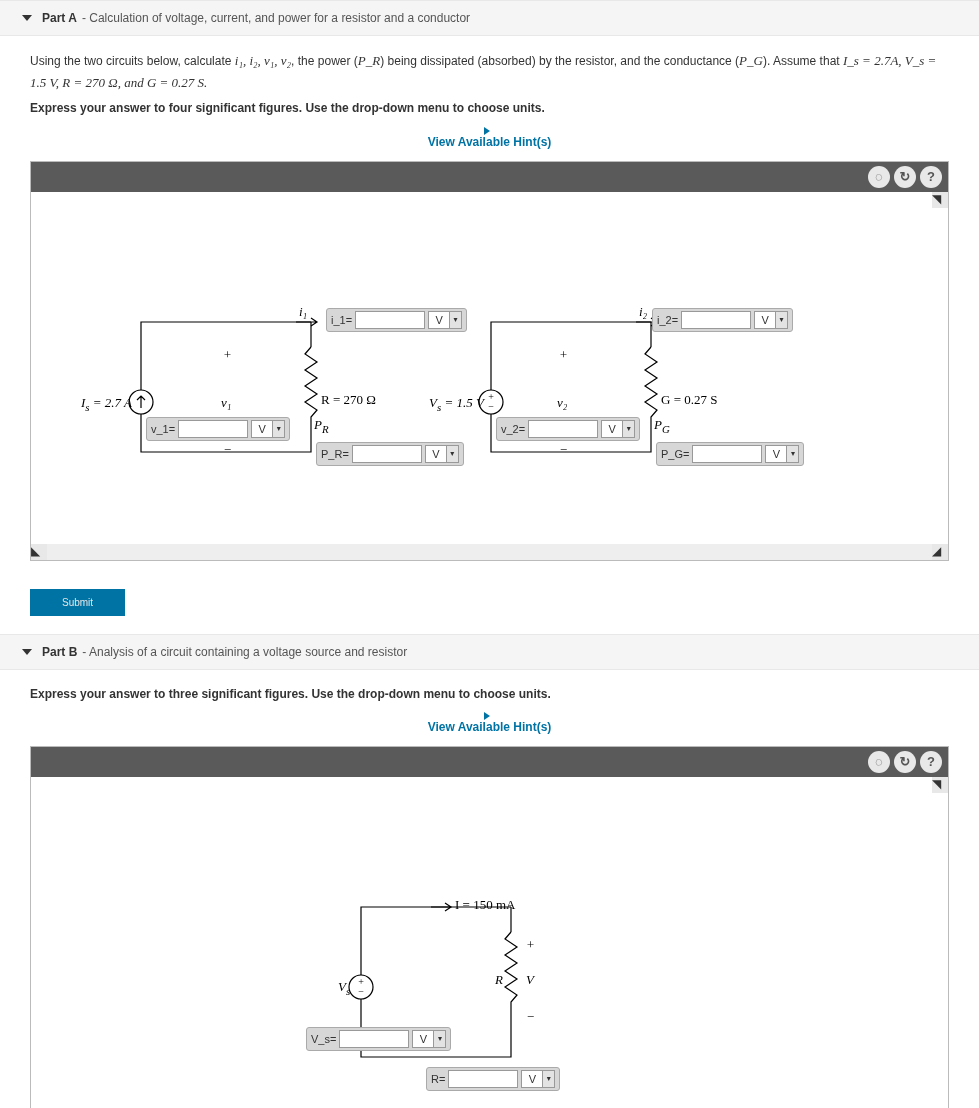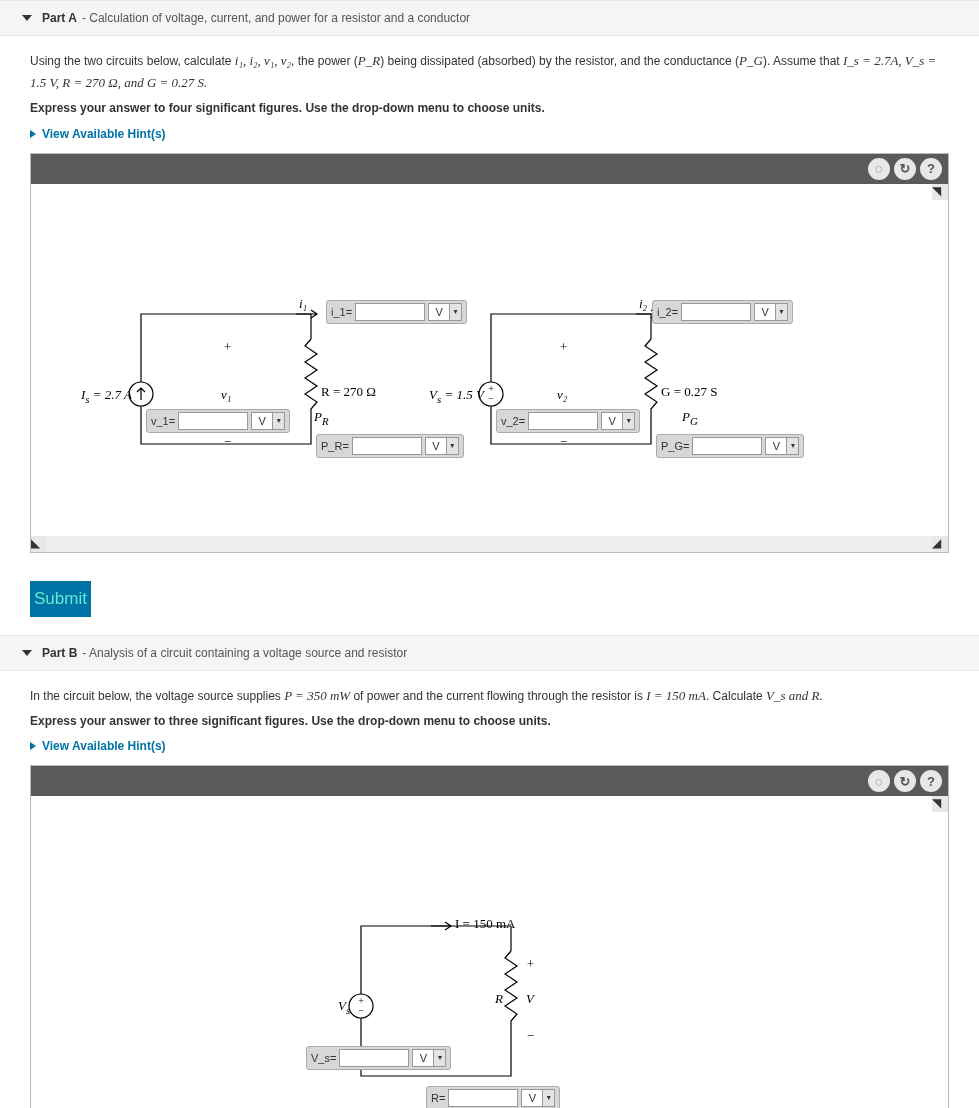--- a/index.html
+++ b/index.html
@@ -5,40 +5,40 @@
   * { box-sizing: border-box; margin: 0; padding: 0; }
   body { font-family: Arial, Helvetica, sans-serif; font-size: 12px; color: #333; background: #fff; width: 979px; }
   .section-header { background: #f5f5f5; padding: 10px 22px; border-top: 1px solid #e8e8e8; border-bottom: 1px solid #e8e8e8; display: flex; align-items: center; }
   .section-header .caret { width: 0; height: 0; border-left: 5px solid transparent; border-right: 5px solid transparent; border-top: 6px solid #333; margin-right: 10px; }
   .section-header .title { font-weight: bold; color: #333; margin-right: 5px; }
   .section-header .desc { color: #555; }
   .body { padding: 14px 30px; }
   .prompt-text { font-size: 12px; line-height: 1.7; margin-bottom: 4px; }
   .math { font-family: 'Times New Roman', serif; font-style: italic; font-size: 13px; }
   .bold { font-weight: bold; }
-  .hints-link { color: #0073a5; font-size: 12px; font-weight: bold; cursor: pointer; margin: 8px 0 12px 0; display: flex; align-items: center; }
+  .hints-link { color: #0073a5; font-size: 12px; font-weight: bold; cursor: pointer; margin: 8px 0 12px 0; display: flex; align-items: center; flex-direction: column; }
   .hints-link .tri { width: 0; height: 0; border-top: 4px solid transparent; border-bottom: 4px solid transparent; border-left: 6px solid #0073a5; margin-right: 6px; }
   .canvas-wrap { border: 1px solid #bbb; position: relative; }
   .canvas-toolbar { background: #5a5a5a; height: 30px; display: flex; justify-content: flex-end; align-items: center; padding: 0 6px; gap: 4px; }
   .tb-btn { width: 22px; height: 22px; border-radius: 11px; background: #e8e8e8; color: #555; display: flex; align-items: center; justify-content: center; font-size: 13px; cursor: pointer; font-weight: bold; }
   .canvas-area { background: #fff; position: relative; overflow: auto; }
   .scroll-corner { position: absolute; width: 16px; height: 16px; background: #e8e8e8; }
   .scroll-corner.tr { top: 30px; right: 0; }
   .scroll-corner.bl { bottom: 0; left: 0; }
   .scroll-corner.br { bottom: 0; right: 0; }
   .scroll-track-h { position: absolute; bottom: 0; left: 16px; right: 16px; height: 16px; background: #eee; }
   .circuit-svg { display: block; }
   .field-group { display: inline-flex; align-items: center; background: #d7d7d7; border: 1px solid #aaa; border-radius: 3px; padding: 2px 4px; gap: 3px; font-size: 11px; }
   .field-group .lbl { color: #333; font-size: 11px; }
   .field-group input { width: 70px; height: 18px; border: 1px solid #999; background: #fff; font-size: 11px; padding: 0 2px; }
   .field-group .unit-sel { display: inline-flex; align-items: center; height: 18px; border: 1px solid #999; background: #fff; font-size: 11px; }
   .field-group .unit-sel .uv { width: 20px; text-align: center; }
   .field-group .unit-sel .dd { width: 12px; background: #e3e3e3; border-left: 1px solid #999; text-align: center; font-size: 8px; line-height: 16px; }
   .fo { position: absolute; }
-  .submit-btn { background: #0073a5; color: #5eead4; border: none; padding: 8px 4px; font-size: 17px; margin: 14px 0 18px 30px; cursor: pointer; }
+  .submit-btn { background: #0073a5; color: #e5e5e5; border: none; padding: 8px 32px; font-size: 10px; margin: 14px 0 18px 30px; cursor: pointer; }
   .circ-label { font-family: 'Times New Roman', serif; font-style: italic; font-size: 13px; position: absolute; color: #000; }
 </style>
 </head>
 <body>
 
 
 
 
 <div class="section-header">
   <div class="caret"></div>
@@ -101,21 +101,21 @@
       <div class="circ-label" style="left:268px;top:112px;">i₁</div>
       <div class="circ-label" style="left:290px;top:200px;font-style:normal">R = 270 Ω</div>
       <div class="circ-label" style="left:283px;top:225px;">P<sub>R</sub></div>
 
       <div class="circ-label" style="left:398px;top:203px;"><span class="math">V<sub>s</sub></span> = 1.5 V</div>
       <div class="circ-label" style="left:528px;top:155px;">+</div>
       <div class="circ-label" style="left:528px;top:250px;">−</div>
       <div class="circ-label" style="left:526px;top:203px;">v₂</div>
       <div class="circ-label" style="left:608px;top:112px;">i₂</div>
       <div class="circ-label" style="left:630px;top:200px;font-style:normal">G  = 0.27 S</div>
-      <div class="circ-label" style="left:651px;top:225px;">P<sub>G</sub></div>
+      <div class="circ-label" style="left:623px;top:225px;">P<sub>G</sub></div>
 
       <div class="fo" style="left:295px;top:116px;">
         <div class="field-group">
           <span class="lbl">i_1=</span>
           <input style="">
           <span class="unit-sel">
               <span class="uv">V</span>
               <span class="dd">▾</span>
             </span>
         </div>
@@ -182,23 +182,20 @@
 <button class="submit-btn">Submit</button>
 
 
 <div class="section-header">
   <div class="caret"></div>
   <span class="title">Part B</span>
   <span class="desc"> - Analysis of a circuit containing a voltage source and resistor</span>
 </div>
 
 <div class="body">
-  <div class="prompt-text">
-    <span>In the circuit below, the voltage source supplies </span><span class="math">P = 350 mW</span><span> of power and the current flowing through the resistor is </span><span class="math">I = 150 mA</span><span>. Calculate </span><span class="math">V_s and R.</span>
-  </div>
   <div class="prompt-text bold">Express your answer to three significant figures. Use the drop-down menu to choose units.</div>
   <div class="hints-link">
     <div class="tri"></div>
     <span>View Available Hint(s)</span>
   </div>
 
   <div class="canvas-wrap" style="height:390px;">
     <div class="canvas-toolbar">
       <div class="tb-btn">◌</div>
       <div class="tb-btn">↻</div>

